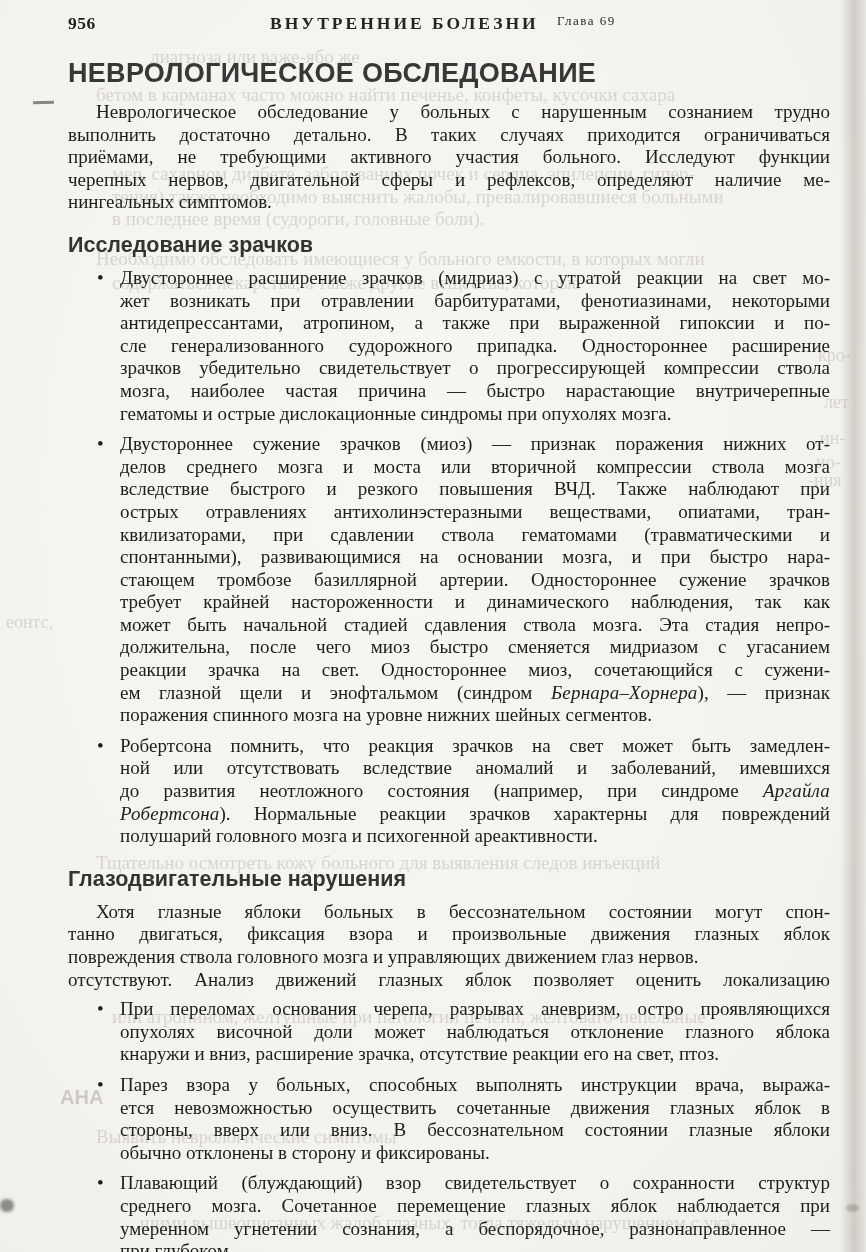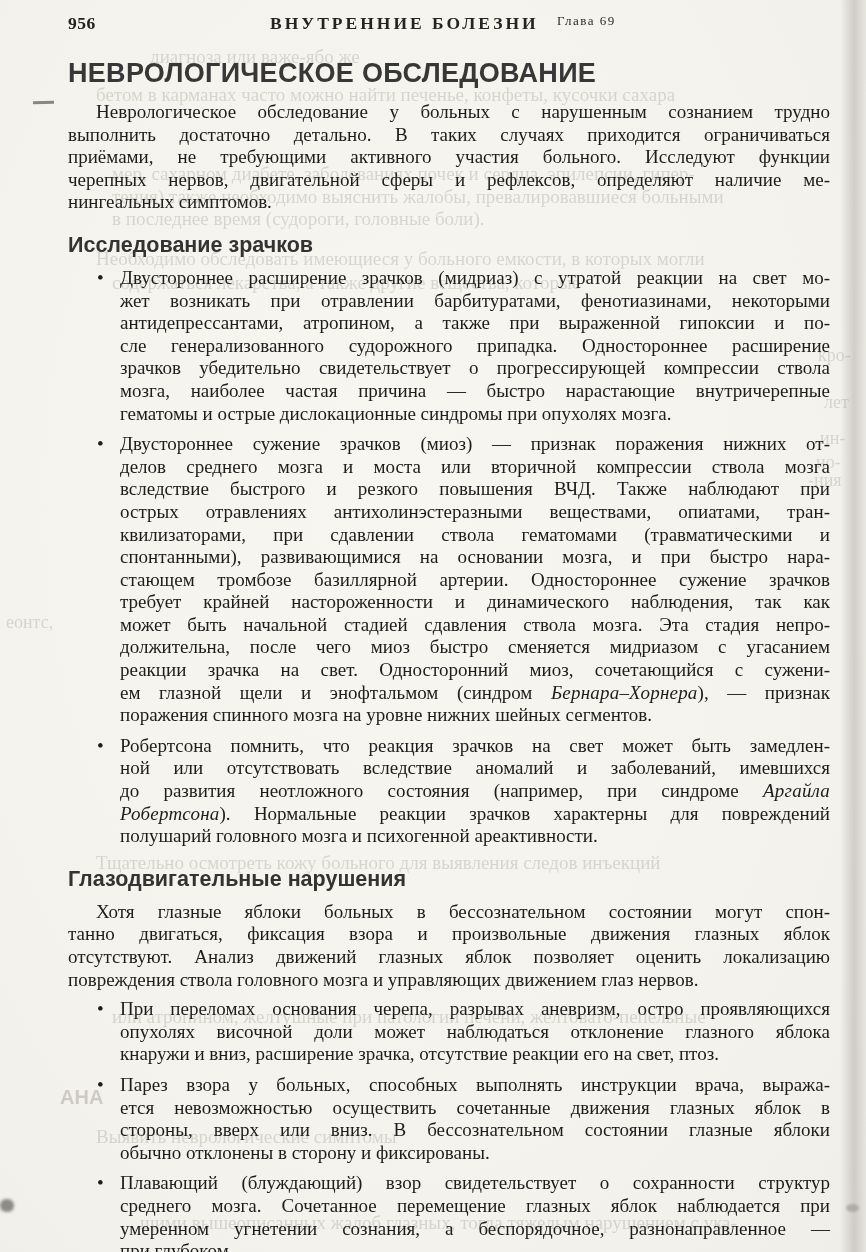--- a/index.html
+++ b/index.html
@@ -140,41 +140,41 @@
           <div class="line">Двустороннее сужение зрачков (миоз) — признак поражения нижних от-</div>
           <div class="line">делов среднего мозга и моста или вторичной компрессии ствола мозга</div>
           <div class="line">вследствие быстрого и резкого повышения ВЧД. Также наблюдают при</div>
           <div class="line">острых отравлениях антихолинэстеразными веществами, опиатами, тран-</div>
           <div class="line">квилизаторами, при сдавлении ствола гематомами (травматическими и</div>
           <div class="line">спонтанными), развивающимися на основании мозга, и при быстро нара-</div>
           <div class="line">стающем тромбозе базиллярной артерии. Одностороннее сужение зрачков</div>
           <div class="line">требует крайней настороженности и динамического наблюдения, так как</div>
           <div class="line">может быть начальной стадией сдавления ствола мозга. Эта стадия непро-</div>
           <div class="line">должительна, после чего миоз быстро сменяется мидриазом с угасанием</div>
-          <div class="line">реакции зрачка на свет. Односторонний миоз, сочетающийся с сужени-</div>
+          <div class="line">реакции зрачка на свет. Одностороннее миоз, сочетающийся с сужени-</div>
           <div class="line">ем глазной щели и энофтальмом (синдром <i>Бернара–Хорнера</i>), — признак</div>
           <div class="line last">поражения спинного мозга на уровне нижних шейных сегментов.</div>
         </div>
       </div>
       <div class="bullet">
         <span class="marker">•</span>
         <div class="bl">
           <div class="line">Робертсона помнить, что реакция зрачков на свет может быть замедлен-</div>
           <div class="line">ной или отсутствовать вследствие аномалий и заболеваний, имевшихся</div>
           <div class="line">до развития неотложного состояния (например, при синдроме <i>Аргайла</i></div>
           <div class="line"><i>Робертсона</i>). Нормальные реакции зрачков характерны для повреждений</div>
           <div class="line last">полушарий головного мозга и психогенной ареактивности.</div>
         </div>
       </div>
       <h2 class="subhead">Глазодвигательные нарушения</h2>
       <div class="para">
         <div class="line first">Хотя глазные яблоки больных в бессознательном состоянии могут спон-</div>
         <div class="line">танно двигаться, фиксация взора и произвольные движения глазных яблок</div>
+        <div class="line last">повреждения ствола головного мозга и управляющих движением глаз нервов.</div>
         <div class="line">отсутствуют. Анализ движений глазных яблок позволяет оценить локализацию</div>
-        <div class="line last">повреждения ствола головного мозга и управляющих движением глаз нервов.</div>
       </div>
       <div class="bullet">
         <span class="marker">•</span>
         <div class="bl">
           <div class="line">При переломах основания черепа, разрывах аневризм, остро проявляющихся</div>
           <div class="line">опухолях височной доли может наблюдаться отклонение глазного яблока</div>
           <div class="line last">кнаружи и вниз, расширение зрачка, отсутствие реакции его на свет, птоз.</div>
         </div>
       </div>
       <div class="bullet">

